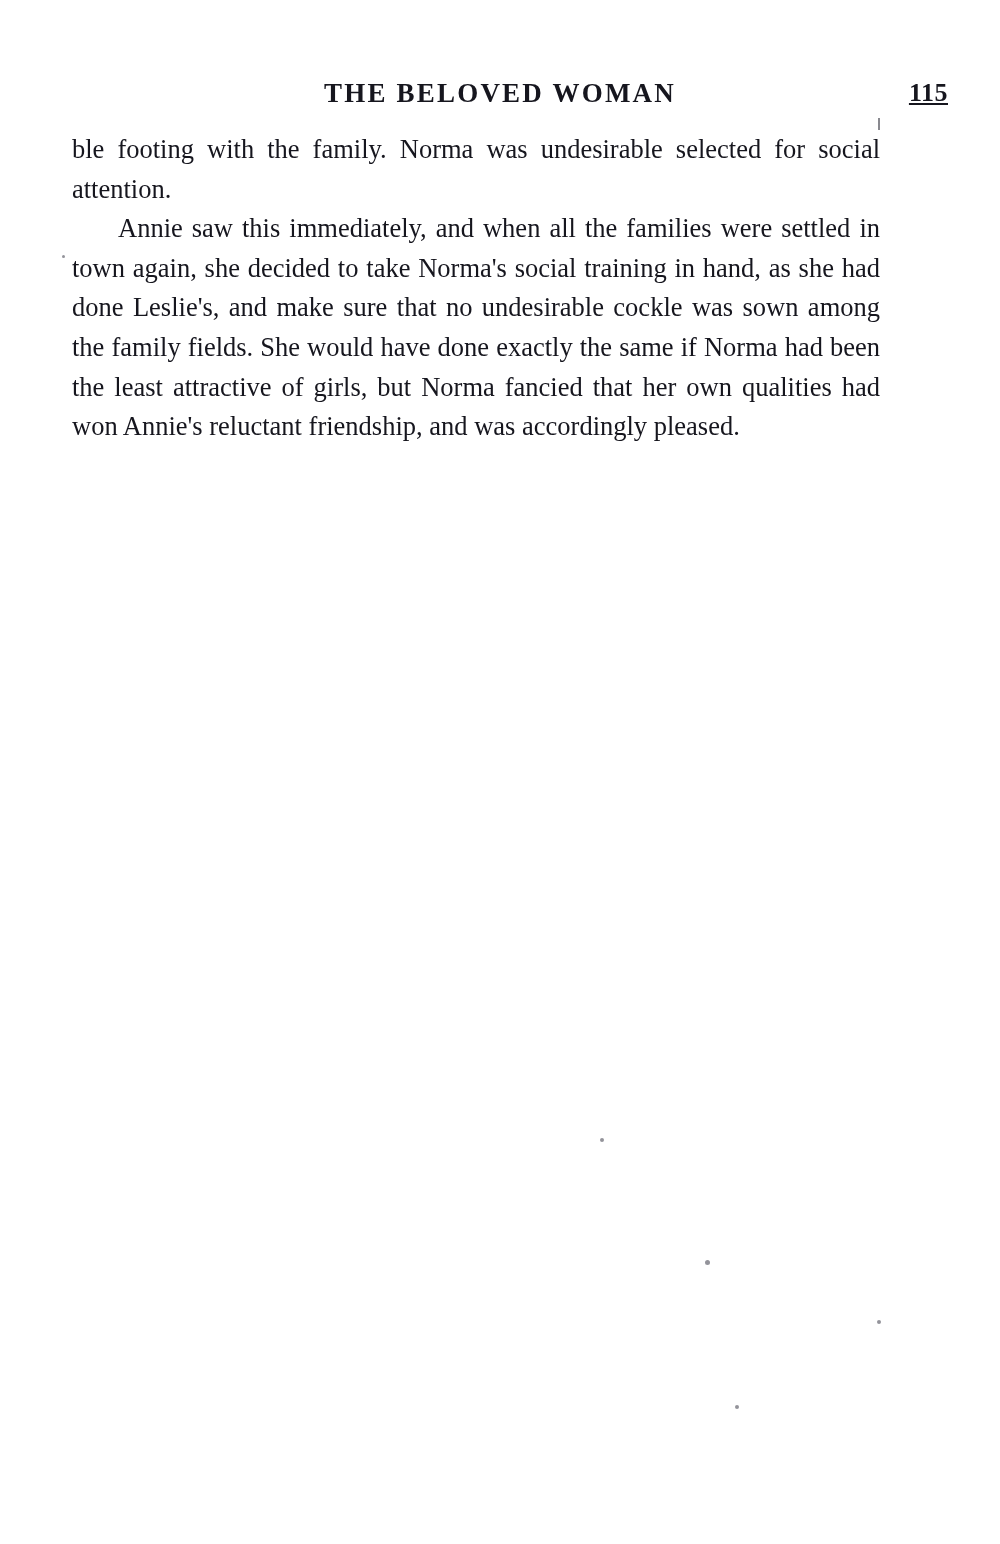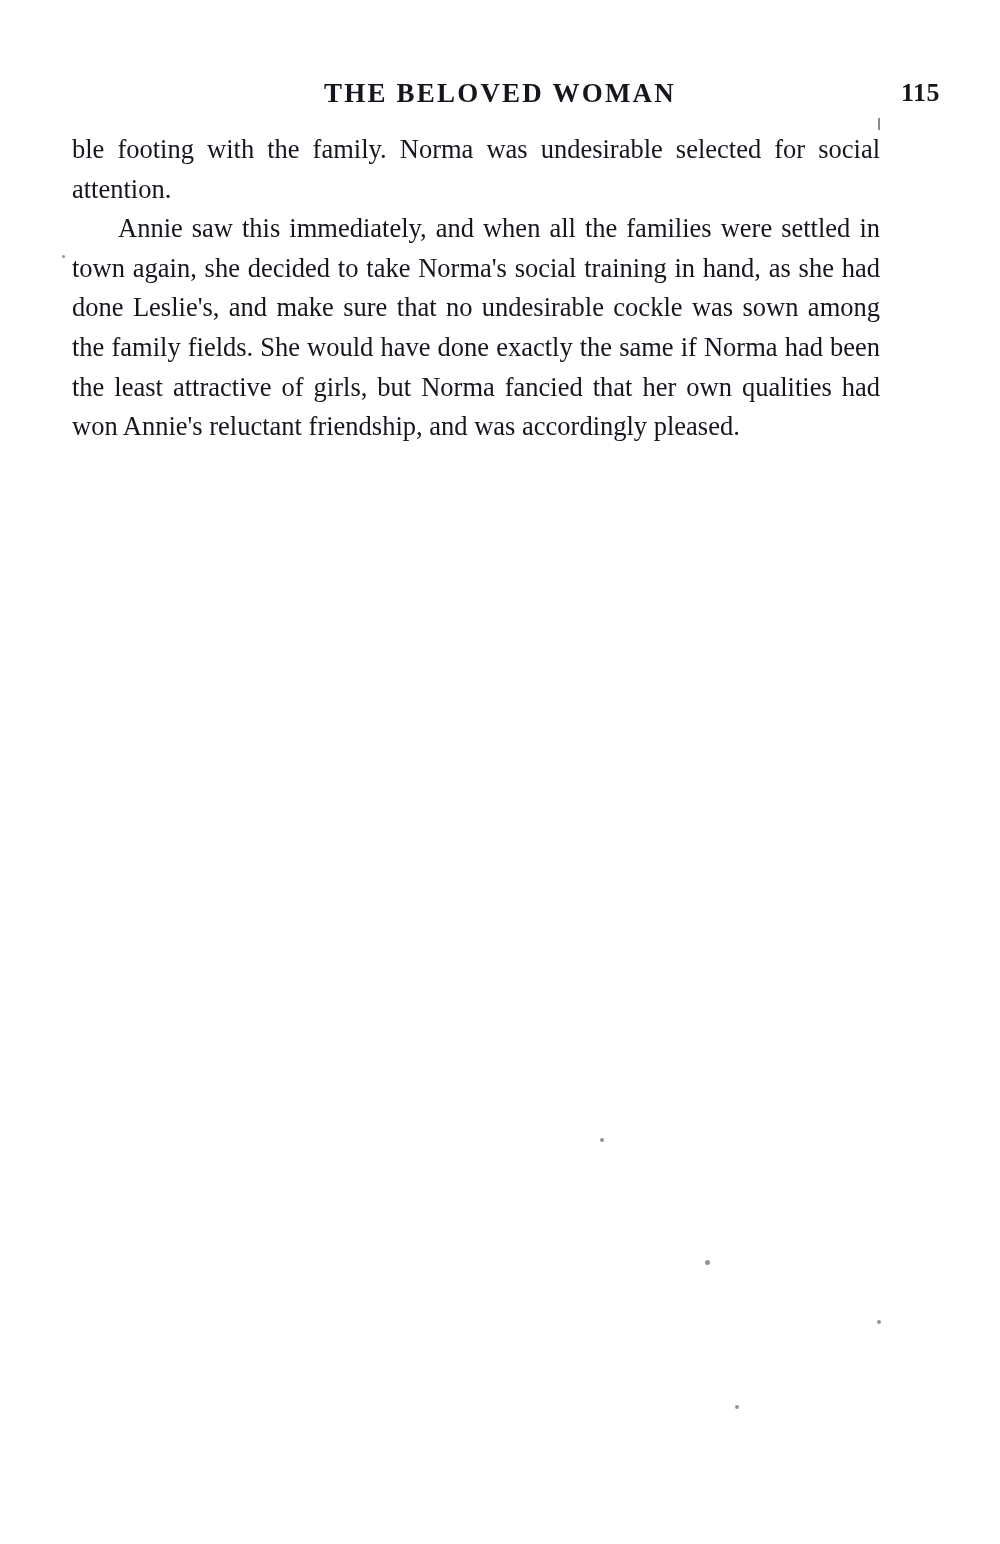--- a/index.html
+++ b/index.html
@@ -29,27 +29,28 @@
   .running-head-title {
     font-family: "Liberation Serif", serif;
     font-weight: bold;
     font-size: 27px;
     letter-spacing: 2.2px;
     white-space: nowrap;
     color: #16161e;
   }
   .folio {
     position: absolute;
-    right: 60px;
+    right: 52px;
     top: 78px;
     font-family: "Liberation Serif", serif;
     font-weight: bold;
     font-size: 26px;
     letter-spacing: 0.5px;
     color: #16161e;
+    text-decoration: underline;
   }
   .body-block {
     position: absolute;
     left: 72px;
     top: 130px;
     width: 808px;
   }
   p.para {
     margin: 0;
     font-size: 26.5px;

